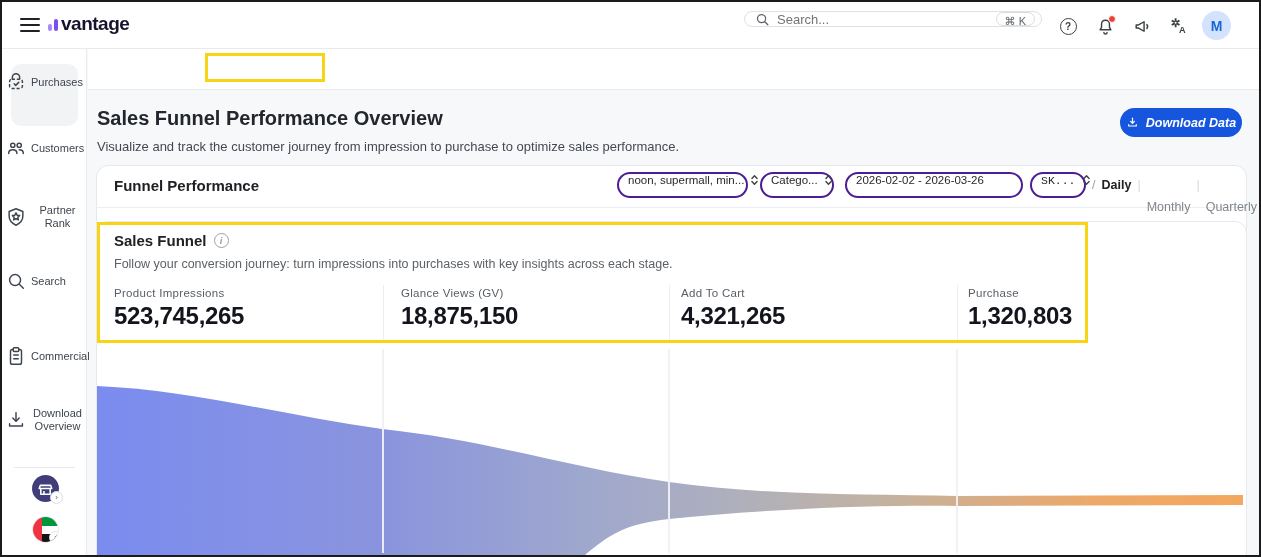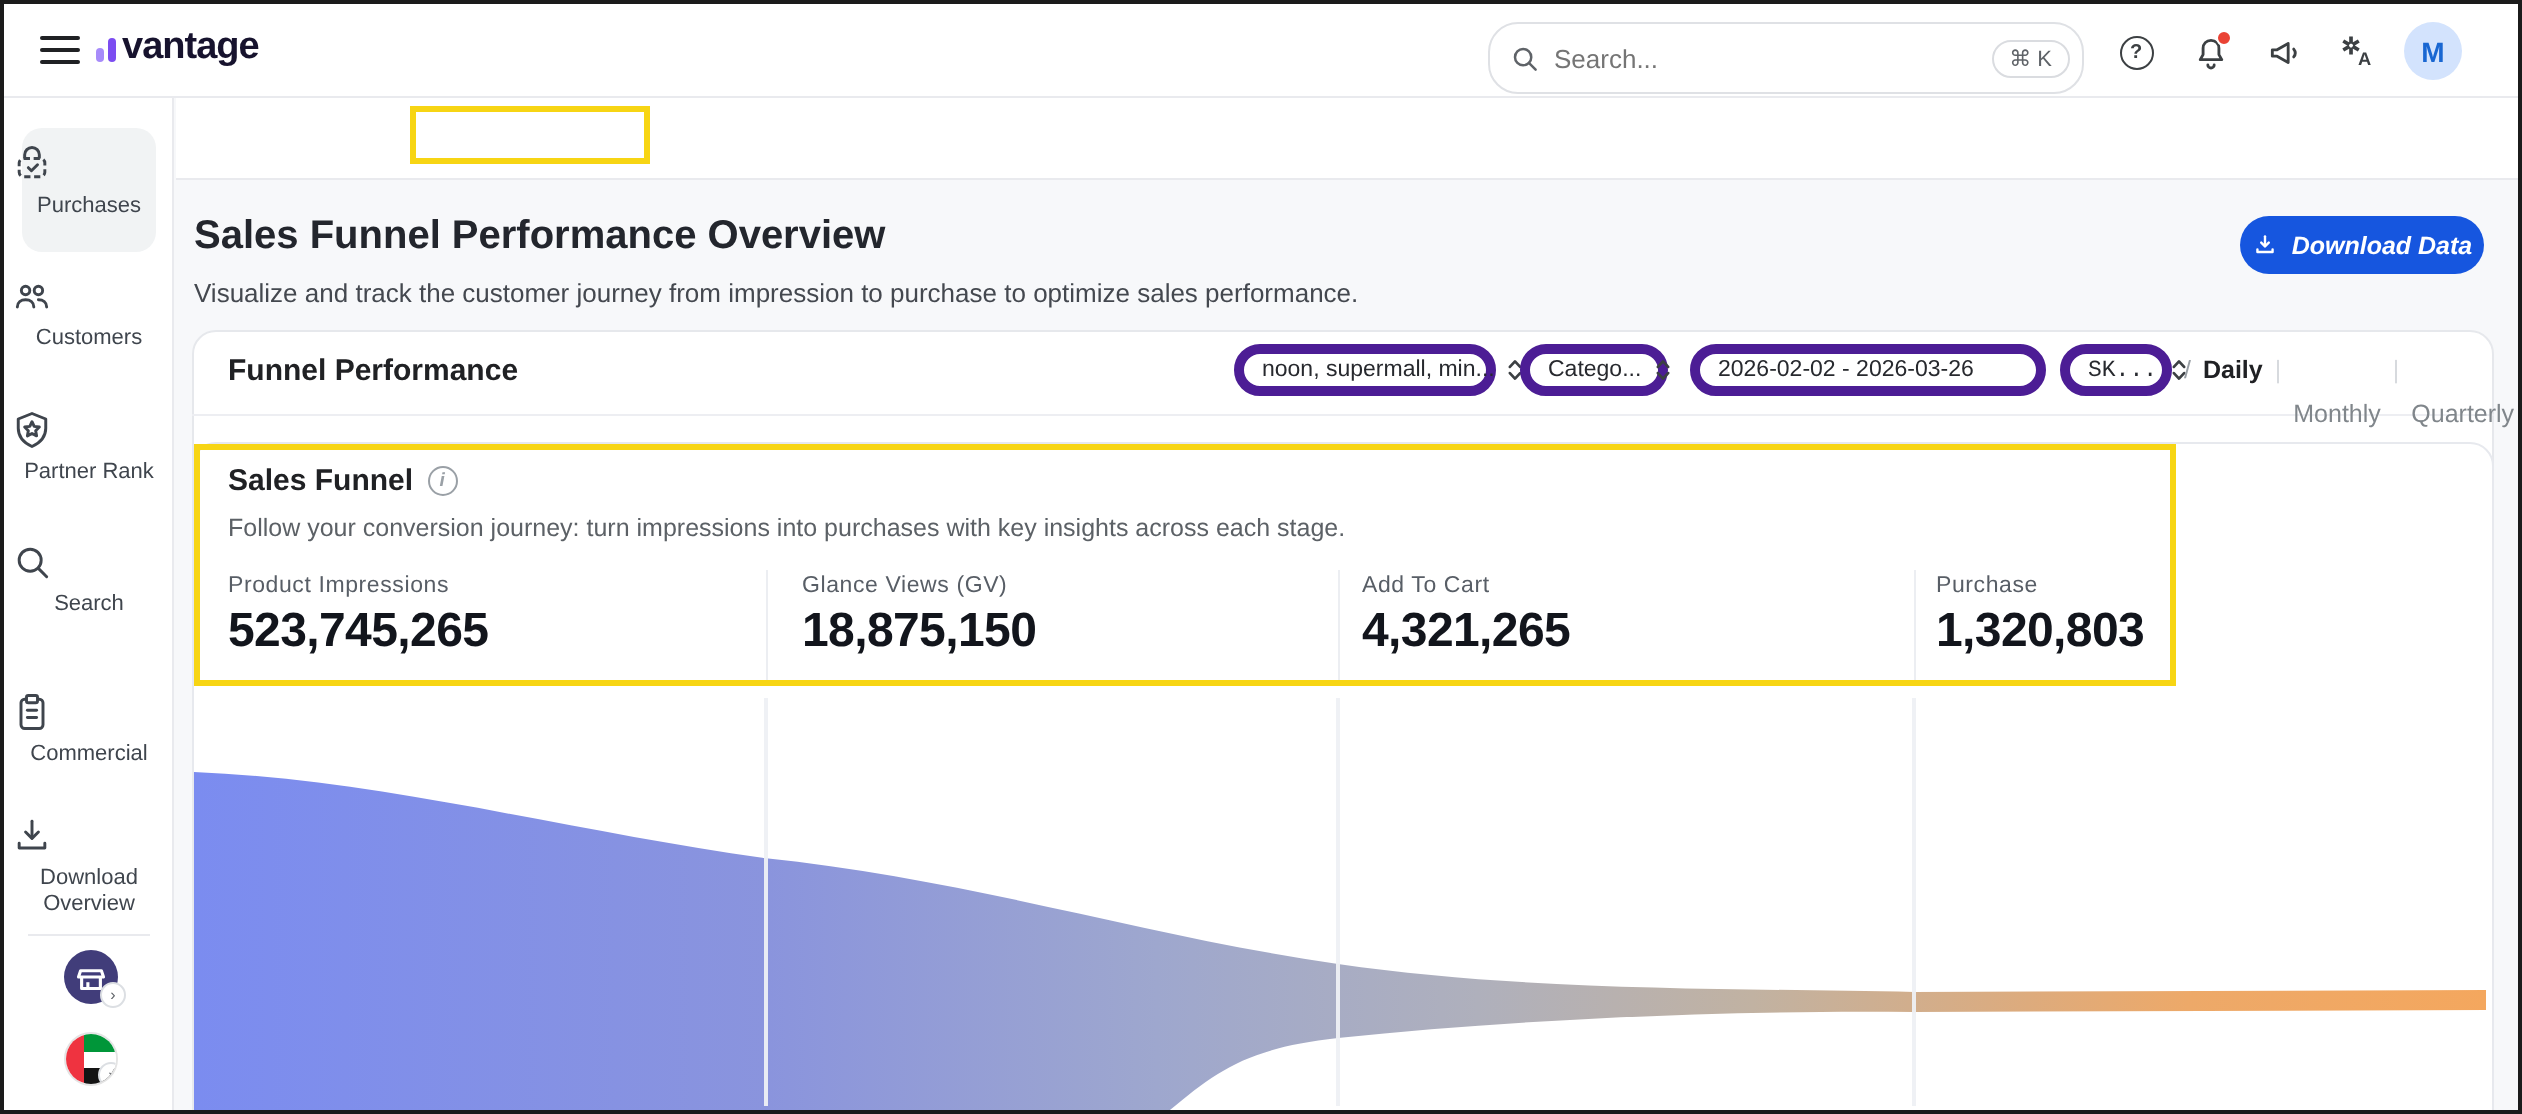--- a/index.html
+++ b/index.html
@@ -10,40 +10,40 @@
   svg { display:block; }
 
   
   .header { position:absolute; top:0; left:0; right:0; height:47px; background:#fff;
             border-bottom:1px solid #e9eaee; z-index:30; }
   .hamburger { position:absolute; left:18px; top:15px; width:20px; height:16px; cursor:pointer; color:#202124; }
   .logo { position:absolute; left:46px; top:11px; display:flex; align-items:flex-end; gap:3px; }
   .logo-bars { display:flex; align-items:flex-end; gap:2px; padding-bottom:4px; }
   .logo-bars i { display:block; width:4px; border-radius:2px; background:#7c4df1; }
   .logo-text { font-size:19px; font-weight:bold; color:#17132e; letter-spacing:-0.5px; }
-  .search { position:absolute; left:742px; top:9px; width:298px; height:36px; background:#fff;
-            border:1px solid #dfe1e5; border-radius:15px; display:flex; align-items:center; padding:0 6px 0 10px; }
+  .search { position:absolute; left:742px; top:9px; width:298px; height:16px; background:#fff;
+            border:1px solid #dfe1e5; border-radius:15px; display:flex; padding:0 6px 0 10px; }
   .search input { flex:1; border:none; outline:none; font-size:13px; color:#5f6368; background:transparent;
                   font-family:"Liberation Sans",sans-serif; margin-left:7px; }
   .kbd { border:1px solid #dadce0; border-radius:11px; font-size:11px; color:#5f6368; padding:2px 8px; white-space:nowrap; }
   .iconbtn { position:absolute; top:8px; width:32px; height:32px; border-radius:50%; display:flex;
              align-items:center; justify-content:center; color:#3c4043; cursor:pointer; }
   .help-ring { width:17px; height:17px; border:1.6px solid #3c4043; border-radius:50%;
                display:flex; align-items:center; justify-content:center; font-size:10px; font-weight:bold; }
   .bell-dot { position:absolute; top:5px; right:5px; width:8px; height:8px; border-radius:50%;
               background:#ea4335; border:1.5px solid #fff; }
   .avatar { position:absolute; left:1200px; top:9px; width:29px; height:29px; border-radius:50%;
             background:#d3e3fd; color:#1967d2; font-size:14px; font-weight:bold;
             display:flex; align-items:center; justify-content:center; cursor:pointer; }
 
   
   .sidebar { position:absolute; top:47px; left:0; width:85px; bottom:0; background:#fff;
              border-right:1px solid #e9eaee; z-index:20; }
-  .side-item { position:absolute; left:3px; width:79px; display:flex; flex-direction:column;
-               gap:4px; color:#3f454d; cursor:pointer; text-align:center; }
+  .side-item { position:absolute; left:3px; width:79px; display:flex; flex-direction:row;
+               align-items:center; gap:4px; color:#3f454d; cursor:pointer; text-align:center; }
   .side-item .lbl { font-size:11px; line-height:13px; color:#3f454d; }
   .side-active { position:absolute; left:9px; top:15px; width:67px; height:62px;
                  background:#f1f3f4; border-radius:10px; z-index:0; }
   .side-ico { position:relative; z-index:1; }
   .side-div { position:absolute; left:12px; width:61px; height:1px; background:#e9eaee; }
   .orgdot { position:absolute; left:30px; width:27px; height:27px; border-radius:50%; cursor:pointer; }
   .orgbadge { position:absolute; right:-4px; bottom:-2px; width:13px; height:13px; border-radius:50%;
               background:#fff; border:1px solid #dcdfe3; color:#5f6368; font-size:8px;
               display:flex; align-items:center; justify-content:center; }
   .flag { overflow:hidden; position:relative; border:1px solid #e4e4e4; }
@@ -65,22 +65,22 @@
   .pg-title { position:absolute; left:95px; top:105px; font-size:20px; font-weight:600; color:#23262d; z-index:5;}
   .pg-sub { position:absolute; left:95px; top:137px; font-size:13px; color:#44484f; z-index:5;}
   .dl-btn { position:absolute; left:1118px; top:106px; width:122px; height:29px; border-radius:15px;
             background:#1656df; color:#fff; font-size:12.5px; font-weight:bold; display:flex;
             align-items:center; justify-content:center; gap:7px; cursor:pointer; z-index:5;font-style:italic; }
 
   
   .card { position:absolute; left:94px; top:163px; width:1151px; height:430px; background:#fff;
           border:1px solid #e6e8ec; border-radius:12px; z-index:2; }
   .card-title { position:absolute; left:112px; top:175px; font-size:15px; font-weight:bold; color:#202124; z-index:5;}
-  .pill { position:absolute; top:170px; height:26px; border:5px solid #4c1d95; border-radius:13px;
-          background:#fff; display:flex; align-items:center; justify-content:space-between;
+  .pill { position:absolute; top:170px; height:26px; border:2px solid #4c1d95; border-radius:13px;
+          background:#fff; display:flex; justify-content:space-between;
           padding:0 9px; font-size:11.5px; color:#27292e; cursor:pointer; z-index:5; white-space:nowrap; }
   .pill .cv { color:#3c4043; margin-left:6px; flex:none; }
   .period { position:absolute; left:1090px; top:170px; height:26px; display:flex; align-items:center;
             gap:6px; font-size:12.5px; z-index:5; }
   .period .pfx { color:#9aa0a6; }
   .period .sel { color:#202124; font-weight:bold; cursor:pointer; }
   .period .opt { color:#80868b; cursor:pointer;margin-top:44px; }
   .period .sep { color:#d7dade; }
   .card-div { position:absolute; left:94px; top:205px; width:1151px; height:1px; background:#edeef2; z-index:4; }
 

